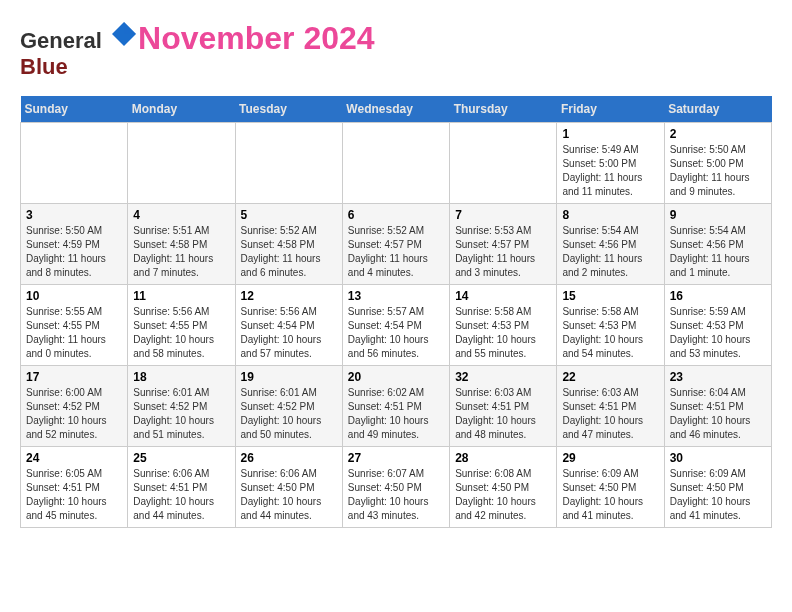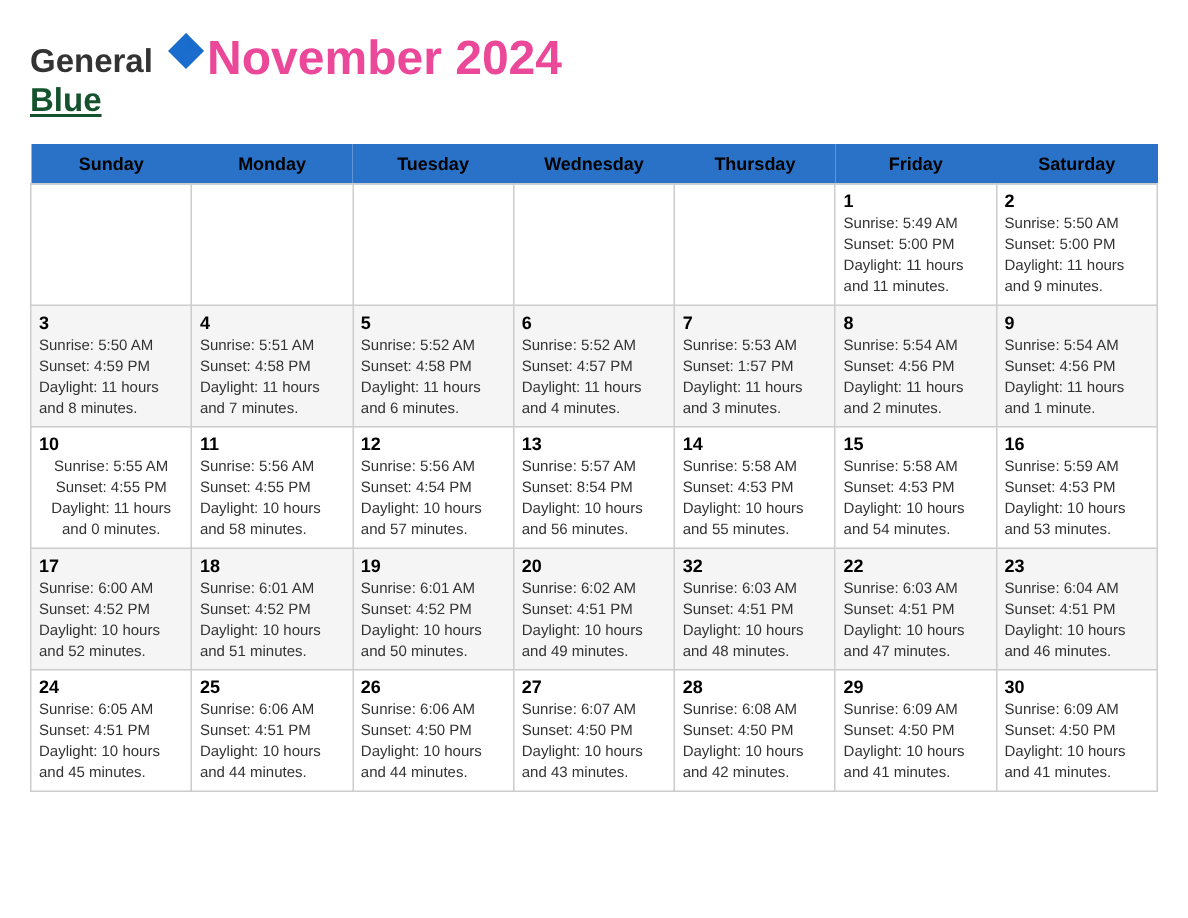--- a/index.html
+++ b/index.html
@@ -17,21 +17,21 @@
     }
     .logo {
       display: flex;
       align-items: center;
     }
     .logo-text {
       font-size: 22px;
       font-weight: bold;
     }
     .logo-text .general { color: #333; }
-    .logo-text .blue { color: #14532d; text-decoration: underline; }
+    .logo-text .blue { color: #7f1d1d; }
     .logo-icon {
       width: 28px;
       height: 28px;
       margin-left: 2px;
     }
     .title-block {
       text-align: right;
     }
     .month-title {
       font-size: 32px;
@@ -42,23 +42,23 @@
       font-size: 16px;
       color: #555;
     }
     .calendar {
       width: 100%;
       border-collapse: collapse;
       font-size: 11px;
     }
     .calendar thead th {
       background: #2a72c8;
-      color: #000000;
+      color: #e5e5e5;
       padding: 6px 4px;
-      text-align: center;
+      text-align: left;
       font-size: 12px;
       font-weight: bold;
     }
     .calendar tbody td {
       border: 1px solid #ccc;
       vertical-align: top;
       padding: 4px 5px;
       width: 107px;
       min-height: 80px;
       background: #fff;
@@ -157,59 +157,59 @@
         </td>
         <td>
           <div class="day-number">6</div>
           <div class="day-info" style="white-space: pre-line;">Sunrise: 5:52 AM
 Sunset: 4:57 PM
 Daylight: 11 hours and 4 minutes.</div>
         </td>
         <td>
           <div class="day-number">7</div>
           <div class="day-info" style="white-space: pre-line;">Sunrise: 5:53 AM
-Sunset: 1:57 PM
+Sunset: 4:57 PM
 Daylight: 11 hours and 3 minutes.</div>
         </td>
         <td>
           <div class="day-number">8</div>
           <div class="day-info" style="white-space: pre-line;">Sunrise: 5:54 AM
 Sunset: 4:56 PM
 Daylight: 11 hours and 2 minutes.</div>
         </td>
         <td>
           <div class="day-number">9</div>
           <div class="day-info" style="white-space: pre-line;">Sunrise: 5:54 AM
 Sunset: 4:56 PM
 Daylight: 11 hours and 1 minute.</div>
         </td>
       </tr>
       <tr>
         <td>
           <div class="day-number">10</div>
-          <div class="day-info" style="white-space: pre-line; text-align: center;">Sunrise: 5:55 AM
+          <div class="day-info" style="white-space: pre-line;">Sunrise: 5:55 AM
 Sunset: 4:55 PM
 Daylight: 11 hours and 0 minutes.</div>
         </td>
         <td>
           <div class="day-number">11</div>
           <div class="day-info" style="white-space: pre-line;">Sunrise: 5:56 AM
 Sunset: 4:55 PM
 Daylight: 10 hours and 58 minutes.</div>
         </td>
         <td>
           <div class="day-number">12</div>
           <div class="day-info" style="white-space: pre-line;">Sunrise: 5:56 AM
 Sunset: 4:54 PM
 Daylight: 10 hours and 57 minutes.</div>
         </td>
         <td>
           <div class="day-number">13</div>
           <div class="day-info" style="white-space: pre-line;">Sunrise: 5:57 AM
-Sunset: 8:54 PM
+Sunset: 4:54 PM
 Daylight: 10 hours and 56 minutes.</div>
         </td>
         <td>
           <div class="day-number">14</div>
           <div class="day-info" style="white-space: pre-line;">Sunrise: 5:58 AM
 Sunset: 4:53 PM
 Daylight: 10 hours and 55 minutes.</div>
         </td>
         <td>
           <div class="day-number">15</div>

